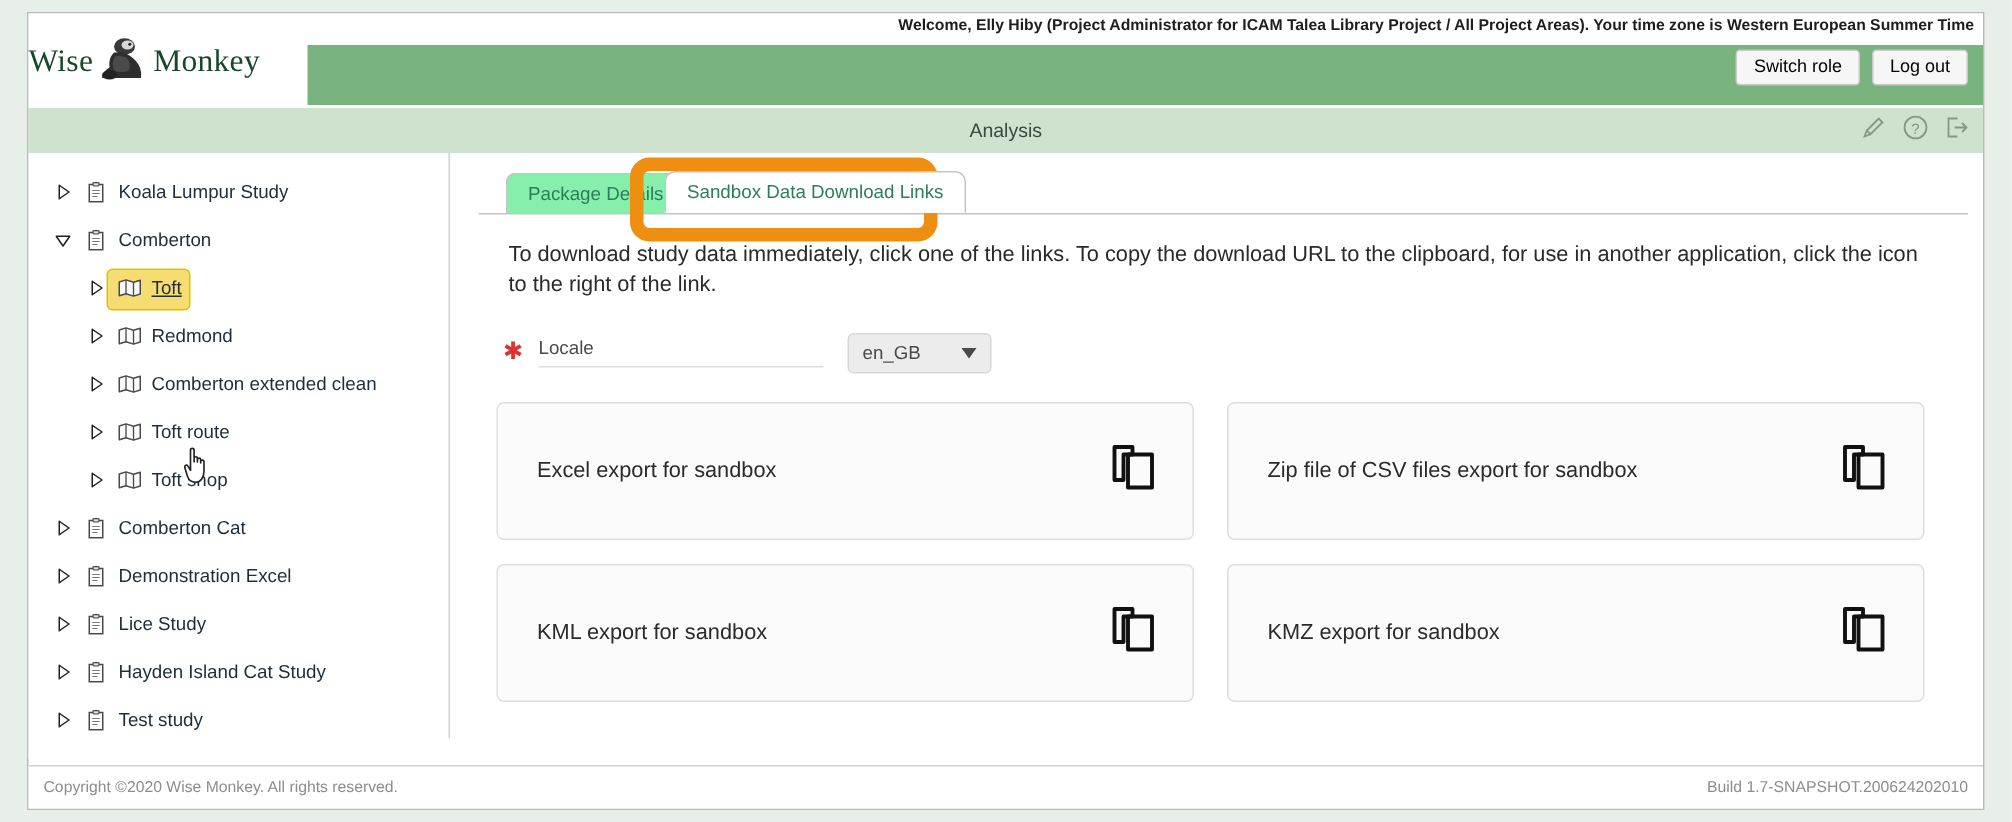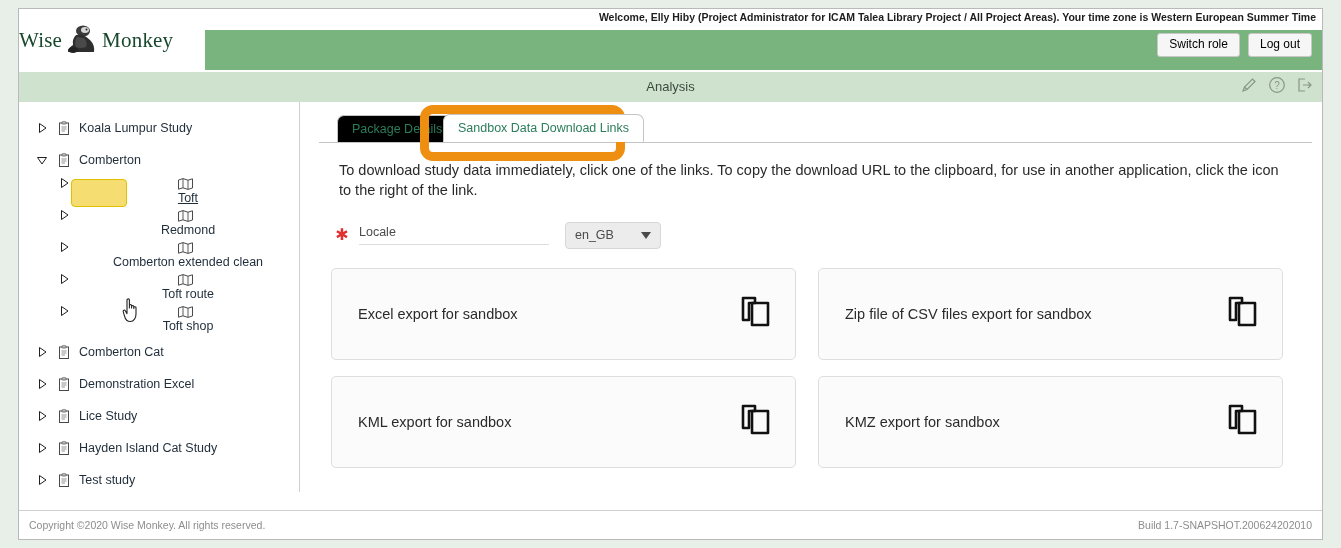--- a/index.html
+++ b/index.html
@@ -126,21 +126,21 @@
     position: relative;
     display: flex;
     align-items: center;
     height: 32px;
     font-size: 12.5px;
     color: #1f2d3a;
     cursor: pointer;
     white-space: nowrap;
   }
   .tree-node.level1 { padding-left: 36px; }
-  .tree-node.level2 { padding-left: 58px; flex-direction: column; }
+  .tree-node.level2 { padding-left: 58px; }
   .twisty {
     position: absolute;
     width: 14px; height: 14px;
     left: 16px;
     display: flex; align-items: center; justify-content: center;
   }
   .tree-node.level2 .twisty { left: 38px; }
   .node-icon {
     width: 18px; height: 16px;
     margin-right: 6px;
@@ -193,21 +193,21 @@
     padding: 0 14px;
     font-size: 12.5px;
     border: 1px solid #c4c4c4;
     border-bottom: none;
     border-radius: 7px 7px 0 0;
     cursor: pointer;
     box-sizing: border-box;
   }
   .tab.inactive {
     left: 18px;
-    background: #000000;
+    background: #86efac;
     color: #2b7d5b;
   }
   .tab.active {
     left: 124px;
     background: #ffffff;
     color: #2b7d5b;
     height: 28px;
     line-height: 27px;
     border-bottom: 1px solid #ffffff;
     z-index: 2;

